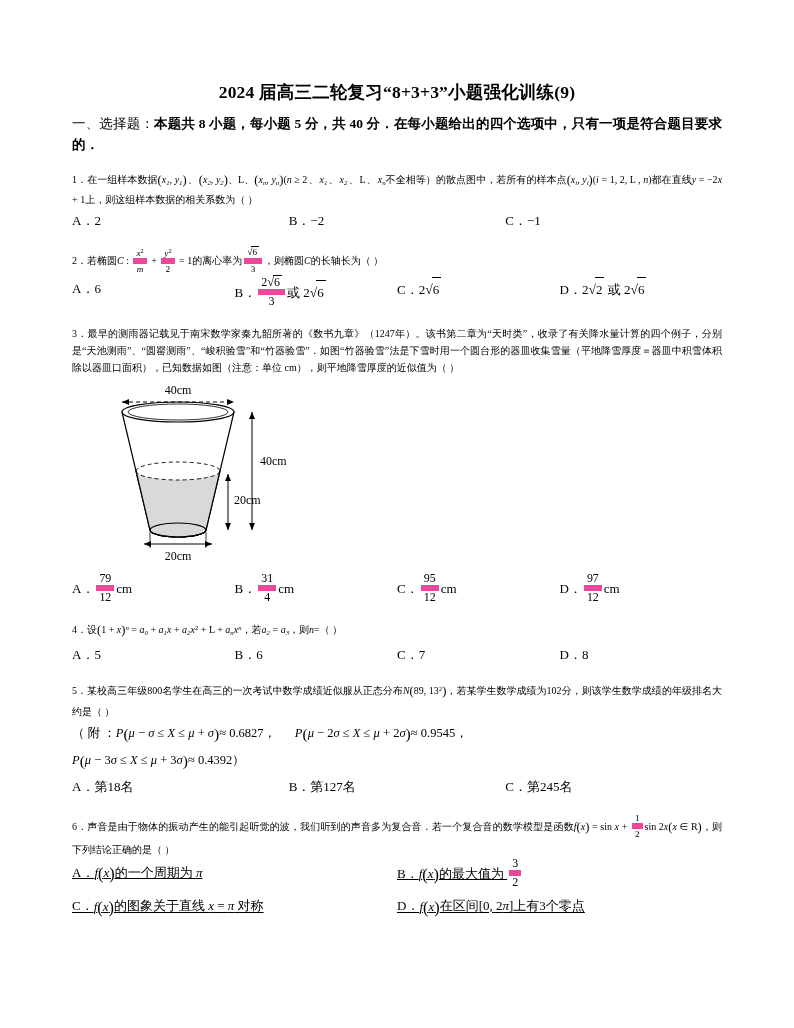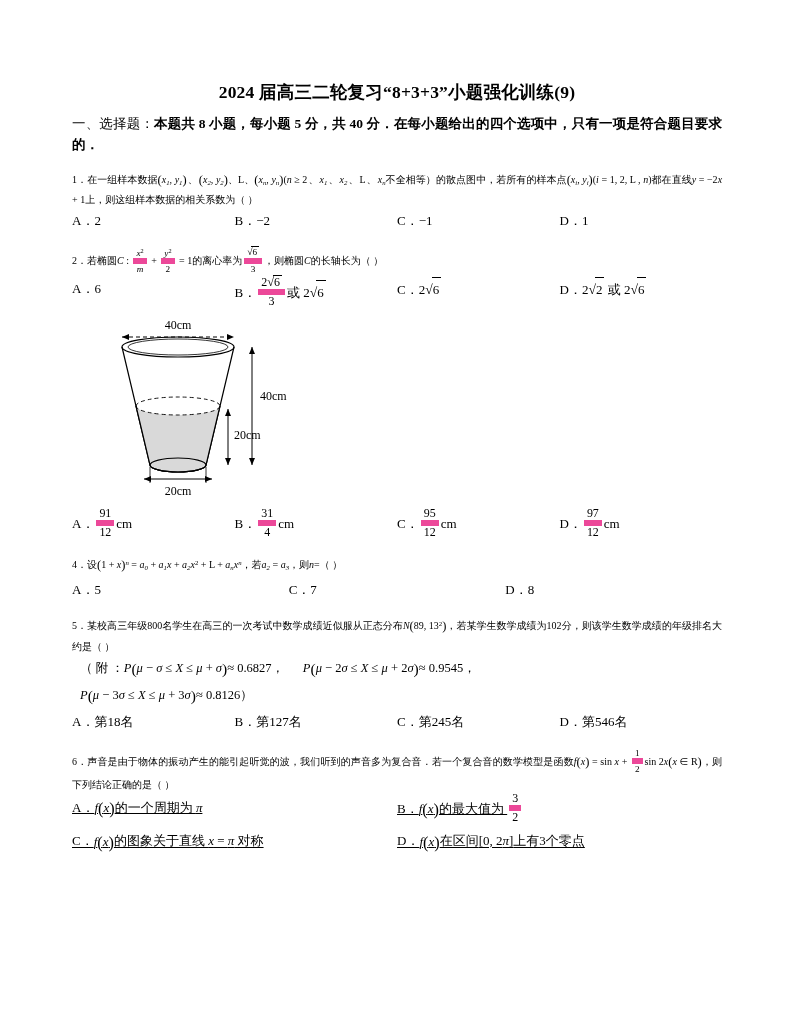--- a/index.html
+++ b/index.html
@@ -79,53 +79,55 @@
   .radic { font-size: 1.05em; }
   .big-paren { font-size: 1.25em; vertical-align: -0.1em; }
   
   .figwrap {
     position: relative;
     margin: 6px 0 2px 0;
     height: 190px;
   }
   .fig-svg { position: absolute; left: 28px; top: 0; }
   .tight { margin-top: 0; }
-  .sub-note { font-size: 12.5px; line-height: 1.75; margin-left: 8px; }
+  .sub-note { font-size: 12.5px; line-height: 1.75; }
 </style>
 </head>
 <body>
 
 <div class="page">
 
   <div class="doc-title">2024 届高三二轮复习“8+3+3”小题强化训练(9)</div>
 
   <div class="section-head">
     <span>一、选择题：</span><b>本题共 8 小题，每小题 5 分，共 40 分．在每小题给出的四个选项中，只有一项是符合题目要求的．</b>
   </div>
 
   <div class="q">
     <span>1．</span><span>在一组样本数据</span><span class="mn"><span class="big-paren">(</span><span class="mi">x</span><sub>1</sub>,&nbsp;<span class="mi">y</span><sub>1</sub><span class="big-paren">)</span></span><span class="mo">、</span><span class="mn"><span class="big-paren">(</span><span class="mi">x</span><sub>2</sub>,&nbsp;<span class="mi">y</span><sub>2</sub><span class="big-paren">)</span></span><span>、</span><span class="mn">L</span><span>、</span><span class="mn"><span class="big-paren">(</span><span class="mi">x</span><sub>n</sub>,&nbsp;<span class="mi">y</span><sub>n</sub><span class="big-paren">)</span>(<span class="mi">n</span> ≥ 2</span><span class="mo">、</span><span class="mn"><span class="mi">x</span><sub>1</sub></span><span class="mo">、</span><span class="mn"><span class="mi">x</span><sub>2</sub></span><span class="mo">、</span><span class="mn">L</span><span class="mo">、</span><span class="mn"><span class="mi">x</span><sub>n</sub></span><span>不全相等）的散点图中，若所有的样本点</span><span class="mn"><span class="big-paren">(</span><span class="mi">x<sub>i</sub></span>,&nbsp;<span class="mi">y<sub>i</sub></span><span class="big-paren">)</span>(<span class="mi">i</span> = 1, 2, L , <span class="mi">n</span>)</span><span>都在直线</span><span class="mn"><span class="mi">y</span> = −2<span class="mi">x</span> + 1</span><span>上，则这组样本数据的相关系数为（      ）</span>
   </div>
   <div class="opts">
     <div><span class="opt-label">A．</span><span>2</span></div>
     <div><span class="opt-label">B．</span><span>−2</span></div>
     <div><span class="opt-label">C．</span><span>−1</span></div>
-    <div><span class="opt-label">D．</span><span>1</span></div>
   </div>
 
   <div class="q">
     <span>2．</span><span>若椭圆</span><span class="mn"><span class="mi">C</span> :&nbsp;<span class="frac"><span class="num"><span class="mi">x</span><sup>2</sup></span><span class="den"><span class="mi">m</span></span></span> + <span class="frac"><span class="num"><span class="mi">y</span><sup>2</sup></span><span class="den">2</span></span> = 1</span><span>的离心率为</span><span class="mn"><span class="frac"><span class="num"><span class="radic">√</span><span class="sqrt">6</span></span><span class="den">3</span></span></span><span>，则椭圆</span><span class="mi">C</span><span>的长轴长为（      ）</span>
   </div>
   <div class="opts">
     <div><span class="opt-label">A．</span><span>6</span></div>
     <div><span class="opt-label">B．</span><span class="mn"><span class="frac"><span class="num">2<span class="radic">√</span><span class="sqrt">6</span></span><span class="den">3</span></span>或 2<span class="radic">√</span><span class="sqrt">6</span></span></div>
     <div><span class="opt-label">C．</span><span class="mn">2<span class="radic">√</span><span class="sqrt">6</span></span></div>
     <div><span class="opt-label">D．</span><span class="mn">2<span class="radic">√</span><span class="sqrt">2</span> 或 2<span class="radic">√</span><span class="sqrt">6</span></span></div>
   </div>
 
+  <div class="q">
+    <span>3．</span><span>最早的测雨器记载见于南宋数学家秦九韶所著的《数书九章》（1247年）。该书第二章为“天时类”，收录了有关降水量计算的四个例子，分别是“天池测雨”、“圆罂测雨”、“峻积验雪”和“竹器验雪”．如图“竹器验雪”法是下雪时用一个圆台形的器皿收集雪量（平地降雪厚度＝器皿中积雪体积除以器皿口面积），已知数据如图（注意：单位 cm），则平地降雪厚度的近似值为（      ）</span>
+  </div>
 
   <div class="figwrap">
     <svg class="fig-svg" width="300" height="190" viewBox="0 0 300 190">
 
       <text x="78" y="12" font-family="Liberation Serif, serif" font-size="12" text-anchor="middle">40cm</text>
       <line x1="22" y1="20" x2="134" y2="20" stroke="#000" stroke-width="1" stroke-dasharray="4,3"></line>
       <polygon points="22,20 29,17 29,23" fill="#000"></polygon>
       <polygon points="134,20 127,17 127,23" fill="#000"></polygon>
 
       <ellipse cx="78" cy="30" rx="56" ry="10" fill="none" stroke="#000" stroke-width="1.2"></ellipse>
@@ -151,49 +153,49 @@
       <line x1="44" y1="162" x2="112" y2="162" stroke="#000" stroke-width="1"></line>
       <polygon points="44,162 51,159 51,165" fill="#000"></polygon>
       <polygon points="112,162 105,159 105,165" fill="#000"></polygon>
       <line x1="50" y1="150" x2="50" y2="166" stroke="#000" stroke-width="0.8"></line>
       <line x1="106" y1="150" x2="106" y2="166" stroke="#000" stroke-width="0.8"></line>
       <text x="78" y="178" font-family="Liberation Serif, serif" font-size="12" text-anchor="middle">20cm</text>
     </svg>
   </div>
 
   <div class="opts">
-    <div><span class="opt-label">A．</span><span class="frac"><span class="num">91</span><span class="den">12</span></span><span>cm</span></div>
+    <div><span class="opt-label">A．</span><span class="frac"><span class="num">79</span><span class="den">12</span></span><span>cm</span></div>
     <div><span class="opt-label">B．</span><span class="frac"><span class="num">31</span><span class="den">4</span></span><span>cm</span></div>
     <div><span class="opt-label">C．</span><span class="frac"><span class="num">95</span><span class="den">12</span></span><span>cm</span></div>
     <div><span class="opt-label">D．</span><span class="frac"><span class="num">97</span><span class="den">12</span></span><span>cm</span></div>
   </div>
 
   <div class="q">
     <span>4．</span><span>设</span><span class="mn"><span class="big-paren">(</span>1 + <span class="mi">x</span><span class="big-paren">)</span><sup><span class="mi">n</span></sup> = <span class="mi">a</span><sub>0</sub> + <span class="mi">a</span><sub>1</sub><span class="mi">x</span> + <span class="mi">a</span><sub>2</sub><span class="mi">x</span><sup>2</sup> + L + <span class="mi">a</span><sub>n</sub><span class="mi">x</span><sup><span class="mi">n</span></sup></span><span>，若</span><span class="mn"><span class="mi">a</span><sub>2</sub> = <span class="mi">a</span><sub>3</sub></span><span>，则</span><span class="mi">n</span><span>=（      ）</span>
   </div>
   <div class="opts">
     <div><span class="opt-label">A．</span><span>5</span></div>
+    <div><span class="opt-label">B．</span><span>6</span></div>
     <div><span class="opt-label">C．</span><span>7</span></div>
     <div><span class="opt-label">D．</span><span>8</span></div>
   </div>
 
   <div class="q">
     <span>5．</span><span>某校高三年级800名学生在高三的一次考试中数学成绩近似服从正态分布</span><span class="mn"><span class="mi">N</span><span class="big-paren">(</span>89, 13<sup>2</sup><span class="big-paren">)</span></span><span>，若某学生数学成绩为102分，则该学生数学成绩的年级排名大约是（      ）</span>
   </div>
   <div class="q sub-note tight">
     <span>（    附    ：</span><span class="mn"><span class="mi">P</span><span class="big-paren">(</span><span class="mi">μ</span> − <span class="mi">σ</span> ≤ <span class="mi">X</span> ≤ <span class="mi">μ</span> + <span class="mi">σ</span><span class="big-paren">)</span></span><span>≈ 0.6827，</span>&nbsp;&nbsp;&nbsp;&nbsp;&nbsp;&nbsp;<span class="mn"><span class="mi">P</span><span class="big-paren">(</span><span class="mi">μ</span> − 2<span class="mi">σ</span> ≤ <span class="mi">X</span> ≤ <span class="mi">μ</span> + 2<span class="mi">σ</span><span class="big-paren">)</span></span><span>≈ 0.9545，</span>
   </div>
   <div class="q sub-note tight">
-    <span class="mn"><span class="mi">P</span><span class="big-paren">(</span><span class="mi">μ</span> − 3<span class="mi">σ</span> ≤ <span class="mi">X</span> ≤ <span class="mi">μ</span> + 3<span class="mi">σ</span><span class="big-paren">)</span></span><span>≈ 0.8126）</span>
+    <span class="mn"><span class="mi">P</span><span class="big-paren">(</span><span class="mi">μ</span> − 3<span class="mi">σ</span> ≤ <span class="mi">X</span> ≤ <span class="mi">μ</span> + 3<span class="mi">σ</span><span class="big-paren">)</span></span><span>≈ 0.4392）</span>
   </div>
   <div class="opts">
     <div><span class="opt-label">A．</span><span>第18名</span></div>
     <div><span class="opt-label">B．</span><span>第127名</span></div>
     <div><span class="opt-label">C．</span><span>第245名</span></div>
-    <div><span class="opt-label">D．</span><span>第546名</span></div>
   </div>
 
   <div class="q">
     <span>6．</span><span>声音是由于物体的振动产生的能引起听觉的波，我们听到的声音多为复合音．若一个复合音的数学模型是函数</span><span class="mn"><span class="mi">f</span><span class="big-paren">(</span><span class="mi">x</span><span class="big-paren">)</span> = sin <span class="mi">x</span> + <span class="frac"><span class="num">1</span><span class="den">2</span></span>sin 2<span class="mi">x</span><span class="big-paren">(</span><span class="mi">x</span> ∈ R<span class="big-paren">)</span></span><span>，则下列结论正确的是（      ）</span>
   </div>
   <div class="opts two">
     <div><span class="opt-label">A．</span><span class="mn"><span class="mi">f</span><span class="big-paren">(</span><span class="mi">x</span><span class="big-paren">)</span></span>的一个周期为 <span class="mi">π</span></div>
     <div><span class="opt-label">B．</span><span class="mn"><span class="mi">f</span><span class="big-paren">(</span><span class="mi">x</span><span class="big-paren">)</span></span>的最大值为 <span class="frac"><span class="num">3</span><span class="den">2</span></span></div>
   </div>
   <div class="opts two">

